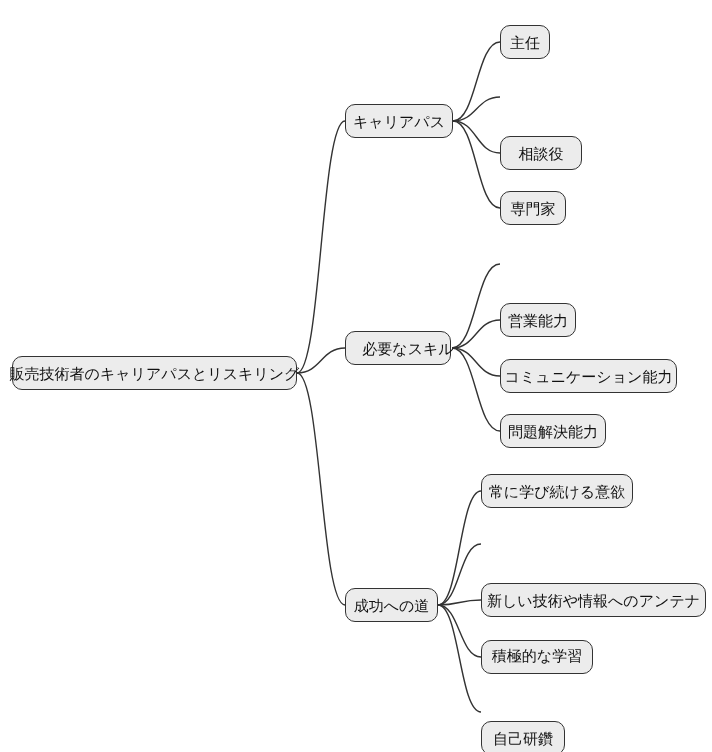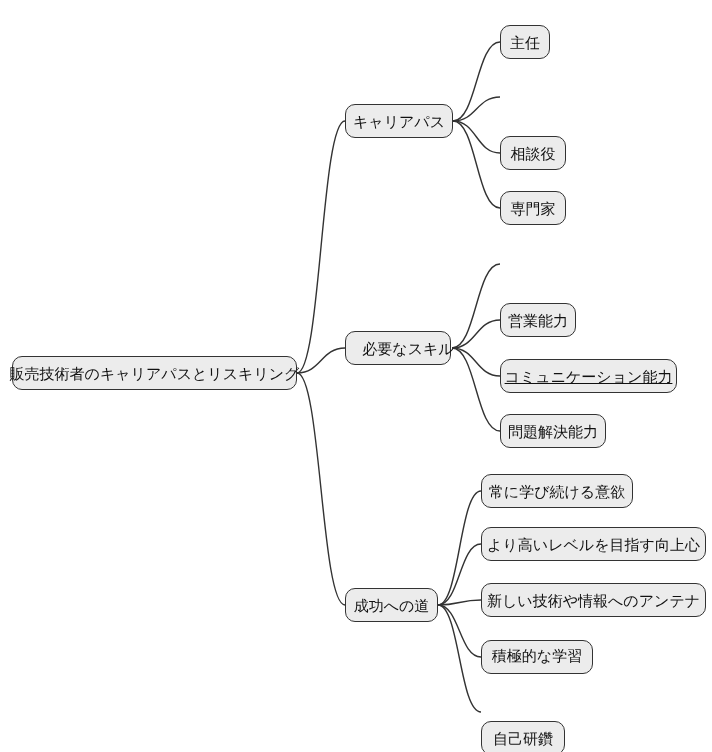--- a/index.html
+++ b/index.html
@@ -52,26 +52,26 @@
   }
   
   .n-root  { left: 12px;  top: 356px; width: 285px; }
   
   .n-b0    { left: 345px; top: 104px; width: 108px; }
   .n-b1    { left: 345px; top: 331px; width: 106px; padding-left: 26px; }
   .n-b2    { left: 345px; top: 588px; width: 93px;  }
   
   .n-b0c0  { left: 500px; top: 25px;  width: 50px;  }
   .n-b0c1  { left: 500px; top: 80px;  width: 66px;  }
-  .n-b0c2  { left: 500px; top: 136px; width: 66px;  }
+  .n-b0c2  { left: 500px; top: 136px; width: 82px;  }
   .n-b0c3  { left: 500px; top: 191px; width: 66px;  }
   
   .n-b1c0  { left: 500px; top: 247px; width: 110px; }
   .n-b1c1  { left: 500px; top: 303px; width: 76px;  }
-  .n-b1c2  { left: 500px; top: 359px; width: 177px; text-decoration: underline; }
+  .n-b1c2  { left: 500px; top: 359px; width: 177px; }
   .n-b1c3  { left: 500px; top: 414px; width: 106px; }
   
   .n-b2c0  { left: 481px; top: 474px; width: 152px; }
   .n-b2c1  { left: 481px; top: 527px; width: 225px; }
   .n-b2c2  { left: 481px; top: 583px; width: 225px; }
   .n-b2c3  { left: 481px; top: 640px; width: 112px; font-family: Liberation Mono, monospace; }
   .n-b2c4  { left: 481px; top: 721px; width: 84px;  }
 </style>
 </head>
 <body>
@@ -109,18 +109,17 @@
 
   <div class="node n-b0c0">主任</div>
   <div class="node n-b0c2">相談役</div>
   <div class="node n-b0c3">専門家</div>
 
   <div class="node n-b1c1">営業能力</div>
   <div class="node n-b1c2">コミュニケーション能力</div>
   <div class="node n-b1c3">問題解決能力</div>
 
   <div class="node n-b2c0">常に学び続ける意欲</div>
-  <div class="node n-b2c1">より高いレベルを目指す向上心</div>
   <div class="node n-b2c2">新しい技術や情報へのアンテナ</div>
   <div class="node n-b2c3">積極的な学習</div>
   <div class="node n-b2c4">自己研鑽</div>
 
 </div>
 
 </body></html>

